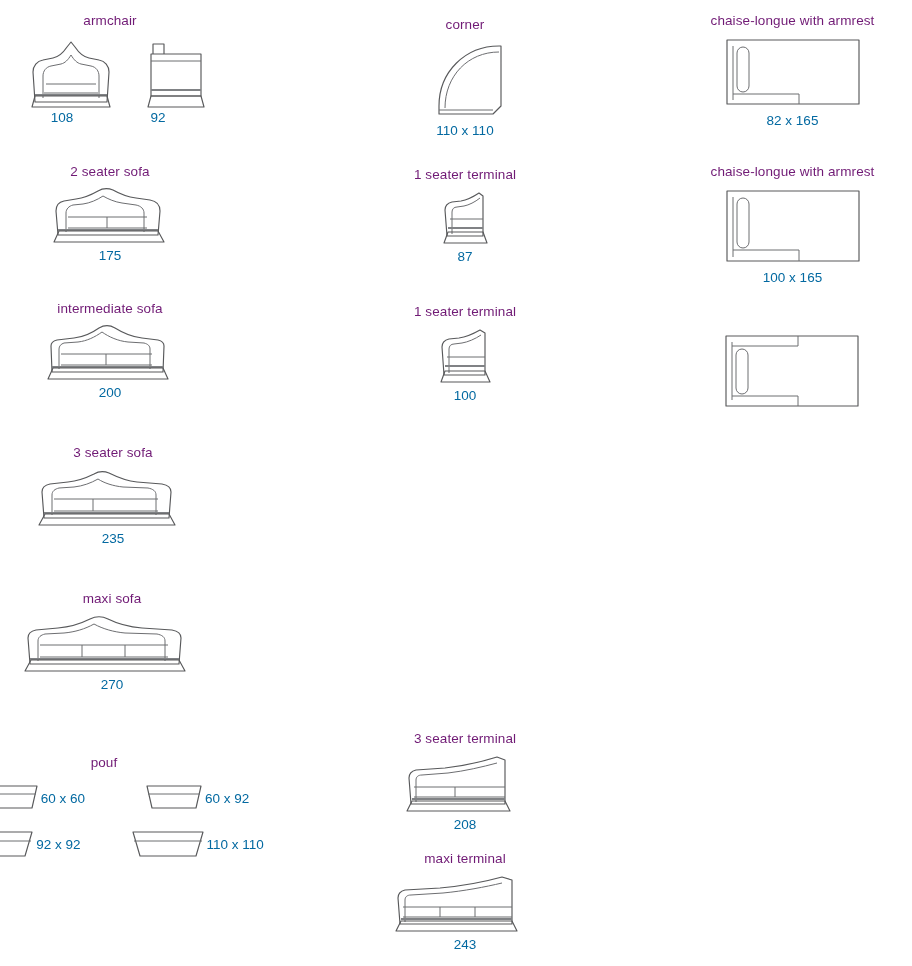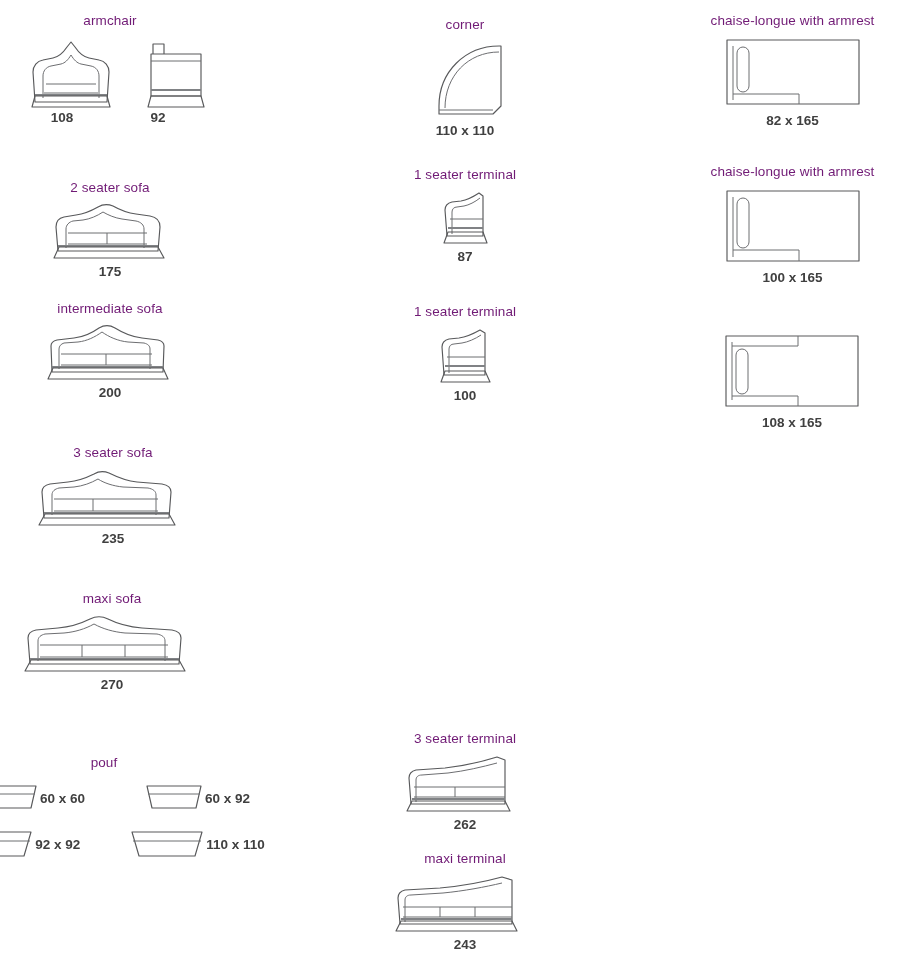--- a/index.html
+++ b/index.html
@@ -26,23 +26,23 @@
   .item-label {
     color: #701a75;
     font-size: 13.5px;
     font-weight: 400;
     letter-spacing: 0.1px;
     white-space: nowrap;
     line-height: 1.1;
     margin: 0 0 7px 0;
   }
   .item-dim {
-    color: #404040;
+    color: #0369a1;
     font-size: 13.5px;
-    font-weight: 700;
+    font-weight: 400;
     white-space: nowrap;
     line-height: 1.1;
     margin-top: 6px;
   }
   .figrow {
     display: flex;
     justify-content: center;
     align-items: flex-end;
     gap: 0px;
   }
@@ -105,21 +105,21 @@
           <path class="ln" d="M11 71 L67 71 L64 60 L14 60 Z"></path>
         </svg>
       </div>
     </div>
     <div class="dimrow">
       <div style="width:96px;"><span class="item-dim">108</span></div>
       <div style="width:96px;"><span class="item-dim">92</span></div>
     </div>
   </div>
 
-  <div class="item" style="left:10px; top:165px; width:200px;margin-top:16px;">
+  <div class="item" style="left:10px; top:165px; width:200px;">
     <div class="item-label">2 seater sofa</div>
     <svg width="120" height="56" viewBox="0 0 120 56" style="margin:0 auto;">
       <path class="ln fillw" d="M8 48 L6 24 C6 19 9 15 14 14 L26 12 C34 11 41 8 48 4 C53 1 58 1 63 3 C70 7 78 10 86 11 L100 13 C106 14 110 18 110 24 L108 48 Z"></path>
       <path class="ln-thin" d="M16 45 L16 26 C16 22 19 19 23 18 L33 17 C40 16 47 13 53 9 C58 12 65 15 72 16 L86 18 C91 19 94 22 94 26 L94 45"></path>
       <path class="ln-thin" d="M18 30 L97 30"></path>
       <path class="ln-thin" d="M18 41 L97 41"></path>
       <path class="ln-thin" d="M57 30 L57 41"></path>
       <path class="ln-band" d="M8 43 L108 43"></path>
       <path class="ln" d="M4 55 L114 55 L108 44 L9 44 Z"></path>
     </svg>
@@ -245,21 +245,21 @@
     <div class="item-label">3 seater terminal</div>
     <svg width="128" height="58" viewBox="0 0 128 58" style="margin:0 auto;">
       <path class="ln fillw" d="M10 50 L8 24 C8 20 11 17 15 16 L44 14 C62 12 80 8 96 3 L104 6 L104 50 Z"></path>
       <path class="ln-thin" d="M15 48 L15 26 C15 23 17 21 21 21 L47 19 C64 17 81 13 96 9"></path>
       <path class="ln-thin" d="M13 33 L104 33"></path>
       <path class="ln-thin" d="M13 43 L104 43"></path>
       <path class="ln-thin" d="M54 33 L54 43"></path>
       <path class="ln-band" d="M11 45 L104 45"></path>
       <path class="ln" d="M6 57 L109 57 L104 47 L11 47 Z"></path>
     </svg>
-    <div class="item-dim">262</div>
+    <div class="item-dim">208</div>
   </div>
 
   <div class="item" style="left:358px; top:852px; width:214px;">
     <div class="item-label">maxi terminal</div>
     <svg width="150" height="58" viewBox="0 0 150 58" style="margin:0 auto;">
       <path class="ln fillw" d="M10 50 L8 24 C8 20 11 17 15 16 L50 14 C72 12 94 8 112 3 L122 6 L122 50 Z"></path>
       <path class="ln-thin" d="M15 48 L15 26 C15 23 17 21 21 21 L53 19 C74 17 95 13 112 9"></path>
       <path class="ln-thin" d="M13 33 L122 33"></path>
       <path class="ln-thin" d="M13 43 L122 43"></path>
       <path class="ln-thin" d="M50 33 L50 43"></path>
@@ -293,16 +293,15 @@
   </div>
 
   <div class="item" style="left:672px; top:332px; width:240px;">
     <svg width="140" height="78" viewBox="0 0 140 78" style="margin:0 auto;">
       <rect class="ln fillw" x="4" y="4" width="132" height="70"></rect>
       <path class="ln-thin" d="M10 68 L10 10"></path>
       <path class="ln-thin" d="M10 14 L76 14 L76 4"></path>
       <path class="ln-thin" d="M10 64 L76 64 L76 74"></path>
       <rect class="ln-thin fillw" x="14" y="17" width="12" height="45" rx="6"></rect>
     </svg>
-    <div class="item-dim">108 x 165</div>
   </div>
 
 </div>
 
 </body></html>

